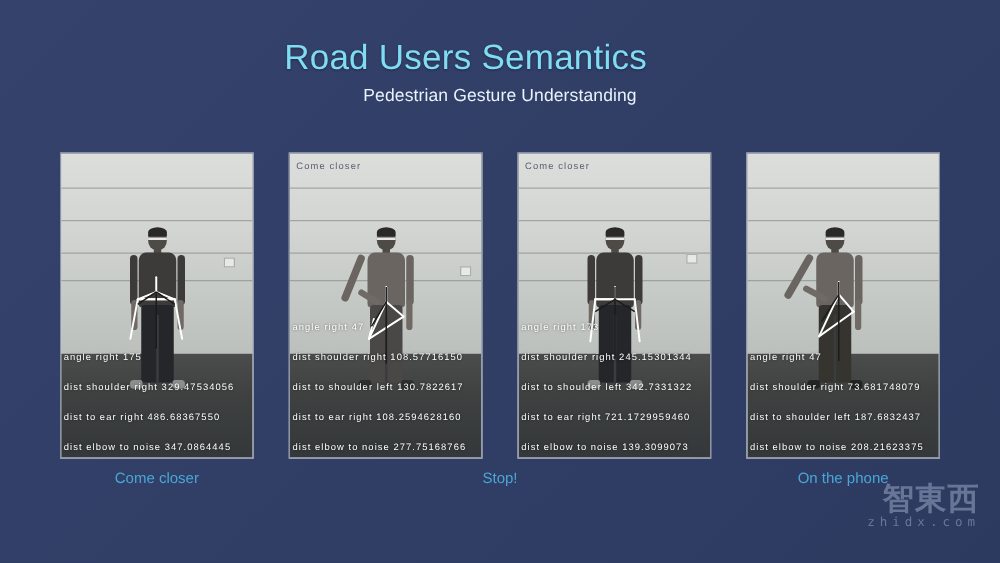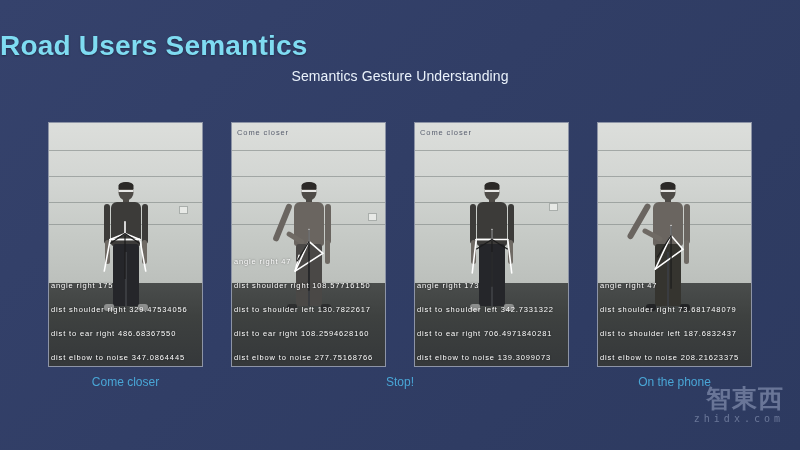--- a/index.html
+++ b/index.html
@@ -15,23 +15,23 @@
     overflow: hidden;
     font-family: "Liberation Sans", sans-serif;
   }
 
   
   #title {
     position: absolute;
     top: 30px;
     left: 0;
     width: 745px;
-    text-align: left;
+    text-align: center;
     font-size: 28px;
-    font-weight: bold;
+    font-weight: normal;
     color: #7fdcf2;
     letter-spacing: 0.2px;
     text-shadow: 0 1px 2px rgba(0,0,0,0.35);
   }
   #subtitle {
     position: absolute;
     top: 68px;
     left: 0;
     width: 800px;
     text-align: center;
@@ -176,21 +176,21 @@
     margin-top: 2px;
     font-family: "DejaVu Sans Mono", monospace;
   }
 </style>
 </head>
 <body>
 
 <div id="slide">
 
   <div id="title">Road Users Semantics</div>
-  <div id="subtitle">Semantics Gesture Understanding</div>
+  <div id="subtitle">Pedestrian Gesture Understanding</div>
 
   <div id="panels">
 
     <div class="panel">
       <div class="scene-wall">
         <div class="wall-seam seam1"></div>
         <div class="wall-seam seam2"></div>
         <div class="wall-seam seam3"></div>
         <div class="wall-seam seam4"></div>
         <div class="outlet" style="right:14px; top:52%;"></div>
@@ -327,22 +327,23 @@
         <g stroke="#1c1c1c" stroke-width="1.2" fill="none">
           <path d="M78 108 L78 166"></path>
           <path d="M78 118 L62 128"></path>
           <path d="M78 118 L94 128"></path>
         </g>
       </svg>
 
       <div class="frame-label">Come closer</div>
       <div class="metrics">
         <div class="metric">angle right 173</div>
+        <div class="metric">dist shoulder right 245.15301344</div>
         <div class="metric">dist to shoulder left 342.7331322</div>
-        <div class="metric">dist to ear right 706.4971840281</div>
+        <div class="metric">dist to ear right 721.1729959460</div>
         <div class="metric">dist elbow to noise 139.3099073</div>
       </div>
     </div>
 
     <div class="panel">
       <div class="scene-wall">
         <div class="wall-seam seam1"></div>
         <div class="wall-seam seam2"></div>
         <div class="wall-seam seam3"></div>
         <div class="wall-seam seam4"></div>

